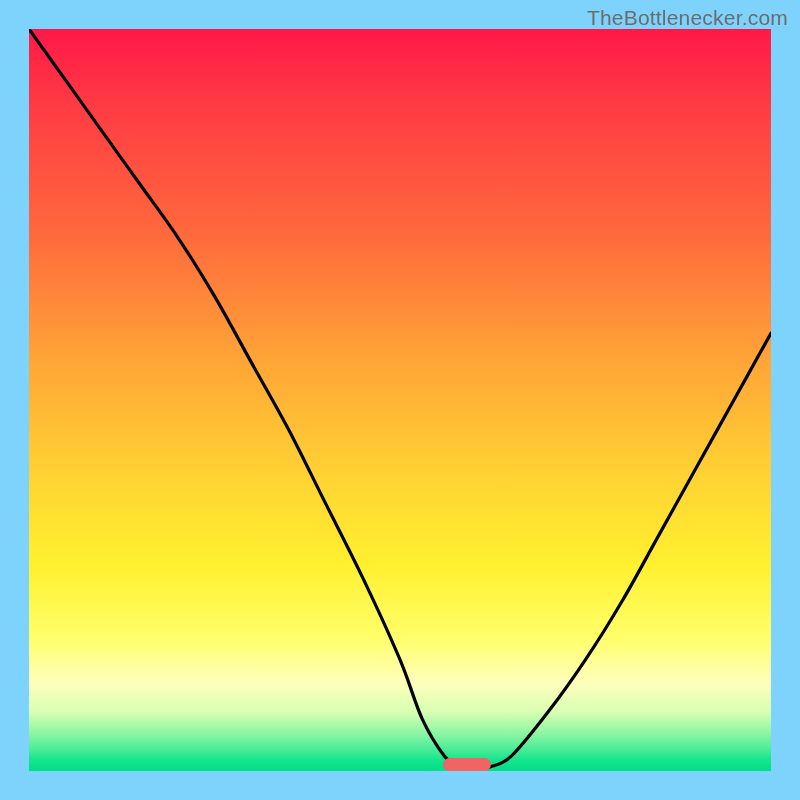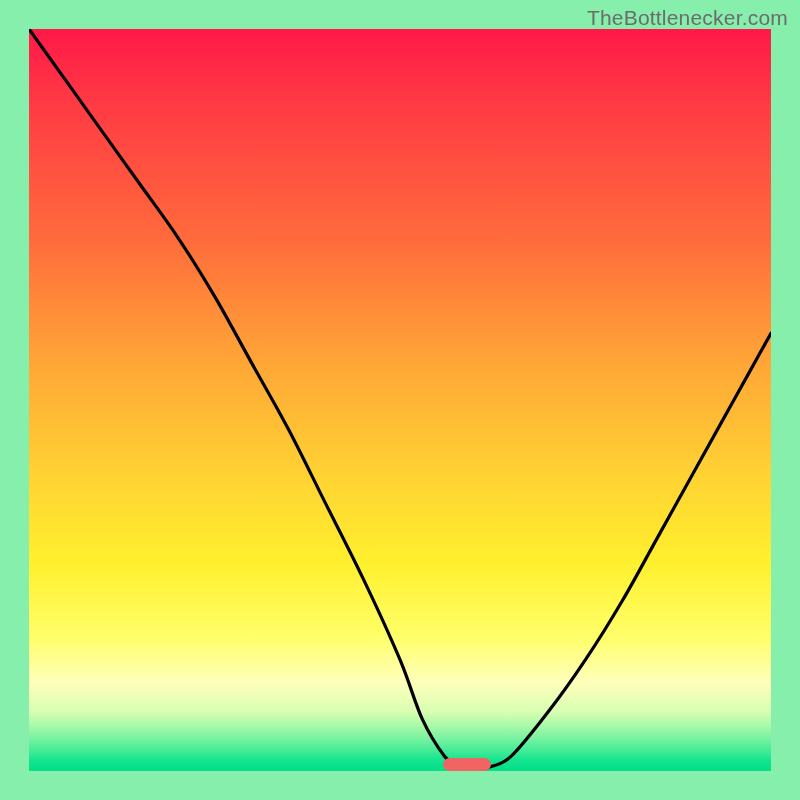--- a/index.html
+++ b/index.html
@@ -8,21 +8,21 @@
     width: 800px;
     height: 800px;
     overflow: hidden;
     background: #000;
     font-family: Arial, Helvetica, sans-serif;
   }
   .frame {
     position: relative;
     width: 800px;
     height: 800px;
-    background: #86efac;
+    background: #7dd3fc;
   }
   .plot-area {
     position: absolute;
     left: 29px;
     top: 29px;
     width: 742px;
     height: 742px;
     overflow: hidden;
   }
   .gradient {

